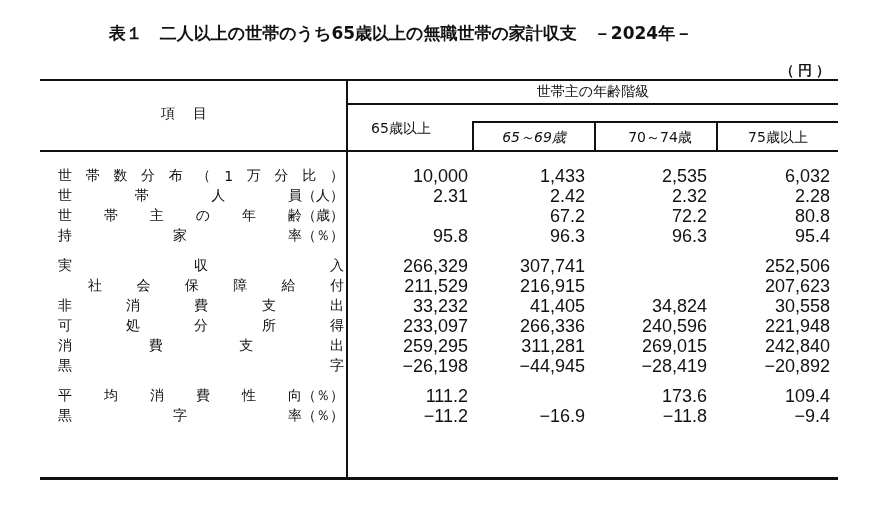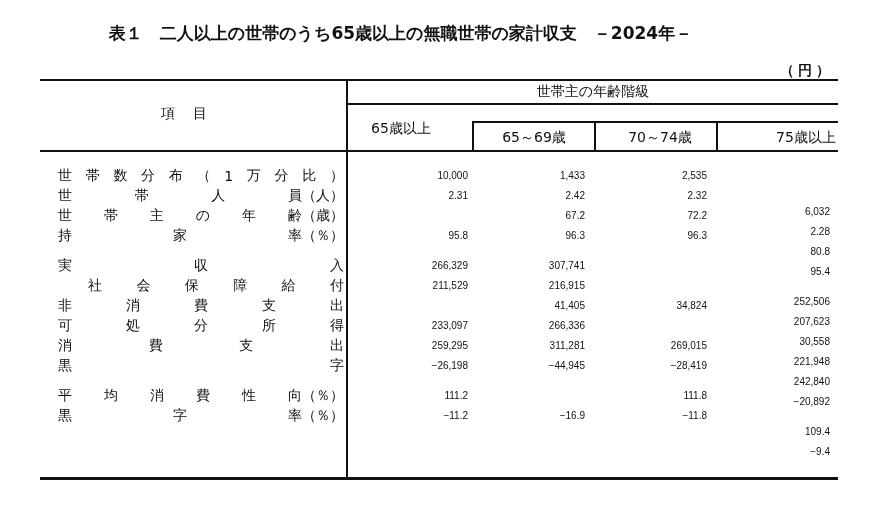--- a/index.html
+++ b/index.html
@@ -40,49 +40,49 @@
     position: absolute; left: 0; width: 798px; height: 20px; font-size: 14px;
   }
   .lbl {
     position: absolute; left: 18px; width: 286px; height: 20px;
     display: flex; justify-content: space-between; align-items: center;
   }
   .lbl.indent { left: 48px; width: 256px; }
   .lbl span { display: inline-block; }
   .val {
     position: absolute; top: 0; height: 20px; line-height: 20px; text-align: right; width: 110px;
-    font-family: "Liberation Sans", sans-serif; font-size: 10px;
+    font-family: "Liberation Sans", sans-serif; font-size: 18px;
   }
   .v0 { left: 318px; }
   .v1 { left: 435px; }
   .v2 { left: 557px; }
-  .v3 { left: 680px; margin-top: 36px; }
+  .v3 { left: 680px; }
 </style>
 </head>
 <body>
 
 <div class="title">表１　二人以上の世帯のうち65歳以上の無職世帯の家計収支　－2024年－</div>
 <div class="unit">（円）</div>
 
 <div class="table">
   <div class="rule-top"></div>
   <div class="vline"></div>
   <div class="group-rule"></div>
   <div class="sub-rule-top"></div>
   <div class="sub-div" style="left:432px"></div>
   <div class="sub-div" style="left:554px"></div>
   <div class="sub-div" style="left:676px"></div>
   <div class="rule-head"></div>
 
   <div class="head-item">項目</div>
   <div class="head-group">世帯主の年齢階級</div>
   <div class="head-col" style="left:308px; top:41px; width:106px;">65歳以上</div>
-  <div class="head-col" style="left:434px; top:50px; width:120px;">65～69歳</div>
+  <div class="head-col" style="left:434px; top:50px; width:120px;font-style:italic;">65～69歳</div>
   <div class="head-col" style="left:556px; top:50px; width:128px;">70～74歳</div>
-  <div class="head-col" style="left:678px; top:50px; width:120px;margin-left:28px;">75歳以上</div>
+  <div class="head-col" style="left:678px; top:50px; width:120px;">75歳以上</div>
 
   <div id="rows">
       <div class="row" style="top: 87px;">
         <div class="lbl">
           <span>世</span>
           <span>帯</span>
           <span>数</span>
           <span>分</span>
           <span>布</span>
           <span>（</span>
@@ -157,34 +157,36 @@
         <div class="val v3">207,623</div>
       </div>
       <div class="row" style="top: 217px;">
         <div class="lbl">
           <span>非</span>
           <span>消</span>
           <span>費</span>
           <span>支</span>
           <span>出</span>
         </div>
+        <div class="val v0">33,232</div>
         <div class="val v1">41,405</div>
         <div class="val v2">34,824</div>
         <div class="val v3">30,558</div>
       </div>
       <div class="row" style="top: 237px;">
         <div class="lbl">
           <span>可</span>
           <span>処</span>
           <span>分</span>
           <span>所</span>
           <span>得</span>
         </div>
         <div class="val v0">233,097</div>
         <div class="val v1">266,336</div>
+        <div class="val v2">240,596</div>
         <div class="val v3">221,948</div>
       </div>
       <div class="row" style="top: 257px;">
         <div class="lbl">
           <span>消</span>
           <span>費</span>
           <span>支</span>
           <span>出</span>
         </div>
         <div class="val v0">259,295</div>
@@ -205,21 +207,21 @@
       <div class="row" style="top: 307px;">
         <div class="lbl">
           <span>平</span>
           <span>均</span>
           <span>消</span>
           <span>費</span>
           <span>性</span>
           <span>向（％）</span>
         </div>
         <div class="val v0">111.2</div>
-        <div class="val v2">111.8</div>
+        <div class="val v2">173.6</div>
         <div class="val v3">109.4</div>
       </div>
       <div class="row" style="top: 327px;">
         <div class="lbl">
           <span>黒</span>
           <span>字</span>
           <span>率（％）</span>
         </div>
         <div class="val v0">−11.2</div>
         <div class="val v1">−16.9</div>

